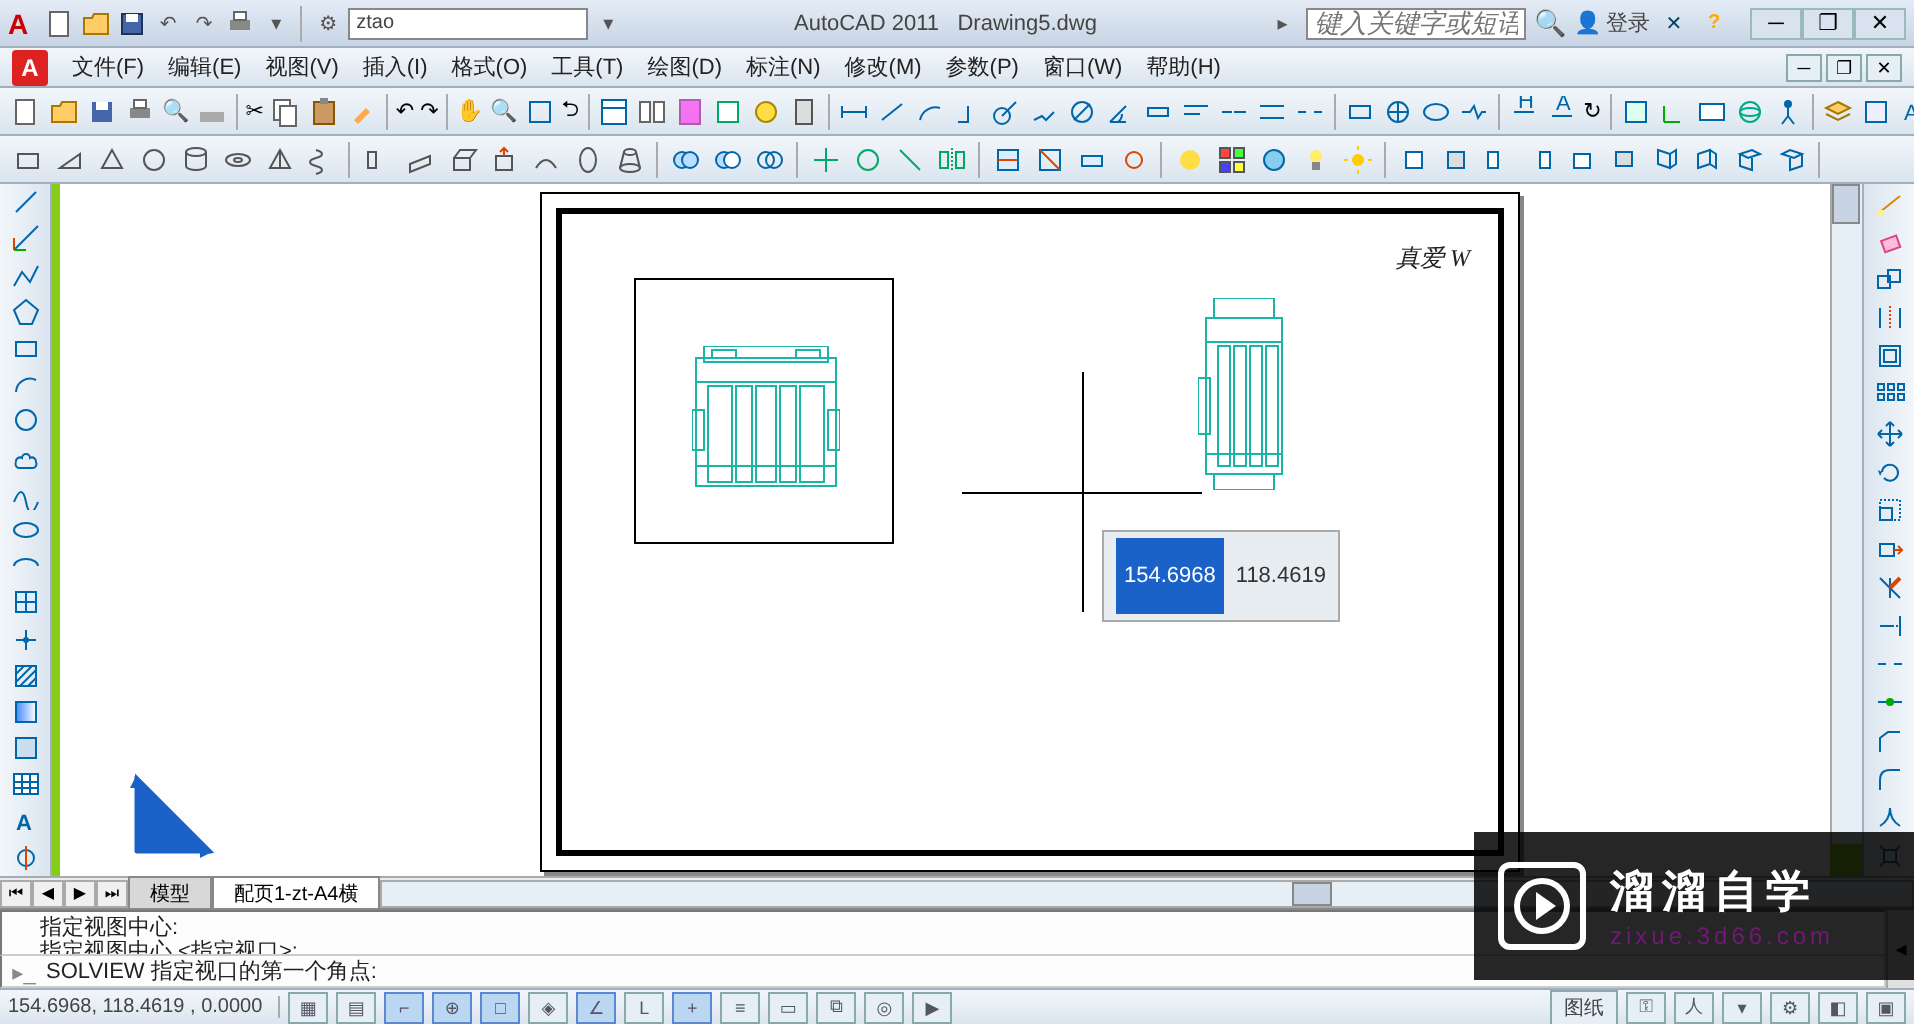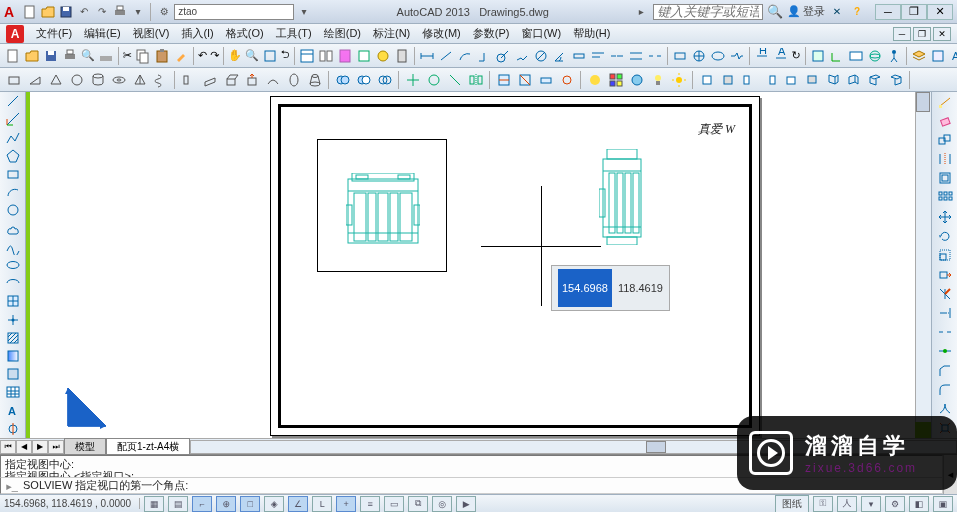--- a/index.html
+++ b/index.html
@@ -42,29 +42,29 @@
 .ucs-icon svg line { stroke: #1a62c7; stroke-width: 1.5; }
 .ucs-icon svg polygon { fill: #1a62c7; }
 .vscroll { position: absolute; right: 0; top: 0; bottom: 16px; width: 16px; background: #e6eef6; border-left: 1px solid #aaa; }
 .vscroll .thumb { width: 14px; height: 20px; background: #c8d4e4; border: 1px solid #888; position: absolute; top: 0; }
 .tabs-row { position: absolute; left: 0; top: 438px; right: 0; height: 16px; background: #e6eef6; border-top: 1px solid #aaa; display: flex; align-items: center; }
 .tab-nav { display:flex; }
 .tab-nav .tn { width:16px; height:14px; border:1px solid #aaa; background:#f0f0f0; display:flex; align-items:center; justify-content:center; font-size:8px; cursor:pointer;}
 .layout-tab { padding: 1px 10px; background: #d8d8d8; border: 1px solid #888; font-size: 10px; cursor: pointer; }
 .layout-tab.active { background: #fff; }
 .cmd-area { position: absolute; left: 0; top: 454px; right: 0; height: 40px; background: #f4f4f4; border-top: 1px solid #888; display: flex; }
-.cmd-text { flex: 1; background: #fdfdfd; border: 1px inset #ccc; padding: 2px 4px; font-size: 11px; color: #222; line-height: 12px; overflow: hidden; white-space: pre; }
+.cmd-text { flex: 1; background: #fdfdfd; border: 1px inset #ccc; padding: 2px 19px; font-size: 11px; color: #222; line-height: 12px; overflow: hidden; white-space: pre; }
 .cmd-handle { width: 14px; background: #e0e0e0; border-left: 1px solid #aaa; display:flex; align-items:center; justify-content:center;}
 .cmd-prompt-row { display: flex; align-items: center; }
 .cmd-icon { width: 16px; height: 14px; margin: 1px 3px 0 3px; display:flex; align-items:center; justify-content:center; color:#888;}
 .status-bar { position: absolute; left: 0; bottom: 0; right: 0; height: 18px; background: linear-gradient(#f2f6fa, #dbe5ef); border-top: 1px solid #a0b0c0; display: flex; align-items: center; padding: 0 4px; gap: 4px; overflow:hidden;}
 .coord { color: #444; font-size: 10px; padding-right: 8px; border-right: 1px solid #aaa; }
 .st-btn { width: 20px; height: 16px; border: 1px solid #8aa; background: #e6eef6; display: flex; align-items: center; justify-content: center; cursor: pointer; font-size: 9px; color: #556; }
 .st-btn.on { background: #bcd7f2; border-color: #5a8bd0; }
-.watermark { position: absolute; right: 0; bottom: 22px; width: 220px; height: 74px; background: rgba(0,0,0,0.85); color: #fff; display: flex; align-items: center; padding: 6px 12px; gap: 12px; border-radius: 16px; }
+.watermark { position: absolute; right: 0; bottom: 22px; width: 220px; height: 74px; background: rgba(0,0,0,0.85); color: #fff; display: flex; align-items: center; padding: 6px 12px; gap: 12px; }
 .watermark .circ { width: 44px; height: 44px; border: 3px solid #fff; border-radius: 6px; display:flex; align-items:center; justify-content:center;}
 .watermark .circ-inner { width:28px;height:28px;border:3px solid #fff; border-radius:50%; display:flex; align-items:center; justify-content:center;}
 .watermark .play { width:0; height:0; border-left:10px solid #fff; border-top:7px solid transparent; border-bottom:7px solid transparent; margin-left:3px;}
 .watermark .txt { display:flex; flex-direction:column;}
 .watermark .big { font-size: 22px; font-weight: bold; letter-spacing: 4px; }
 .watermark .sm { font-size: 12px; letter-spacing: 2px; color:#701a75;}
 svg.ico { width: 16px; height: 16px; }
 .colorful svg rect, .colorful svg circle { stroke:#555; stroke-width:1; }
 </style>
 </head>
@@ -97,21 +97,21 @@
           <rect x="5" y="2" width="6" height="4" fill="#fff" stroke="#666"></rect>
         </svg>
       </span>
     <span class="tool-ico">▾</span>
     <div class="tb-sep"></div>
     <span class="tool-ico">⚙</span>
     <input class="ws" readonly="" value="ztao" style="">
     <span class="tool-ico">▾</span>
   </div>
   <div class="center">
-    <span>AutoCAD 2013</span>&nbsp;&nbsp;
+    <span>AutoCAD 2011</span>&nbsp;&nbsp;
     <span>Drawing5.dwg</span>
   </div>
   <div class="right">
     <span class="tool-ico">▸</span>
     <input class="search" placeholder="键入关键字或短语" style="">
     <span class="tool-ico" style="color:#a00;font-size:13px;">🔍</span>
     <span class="login">
         <span>👤</span>
         <span>登录</span>
       </span>

